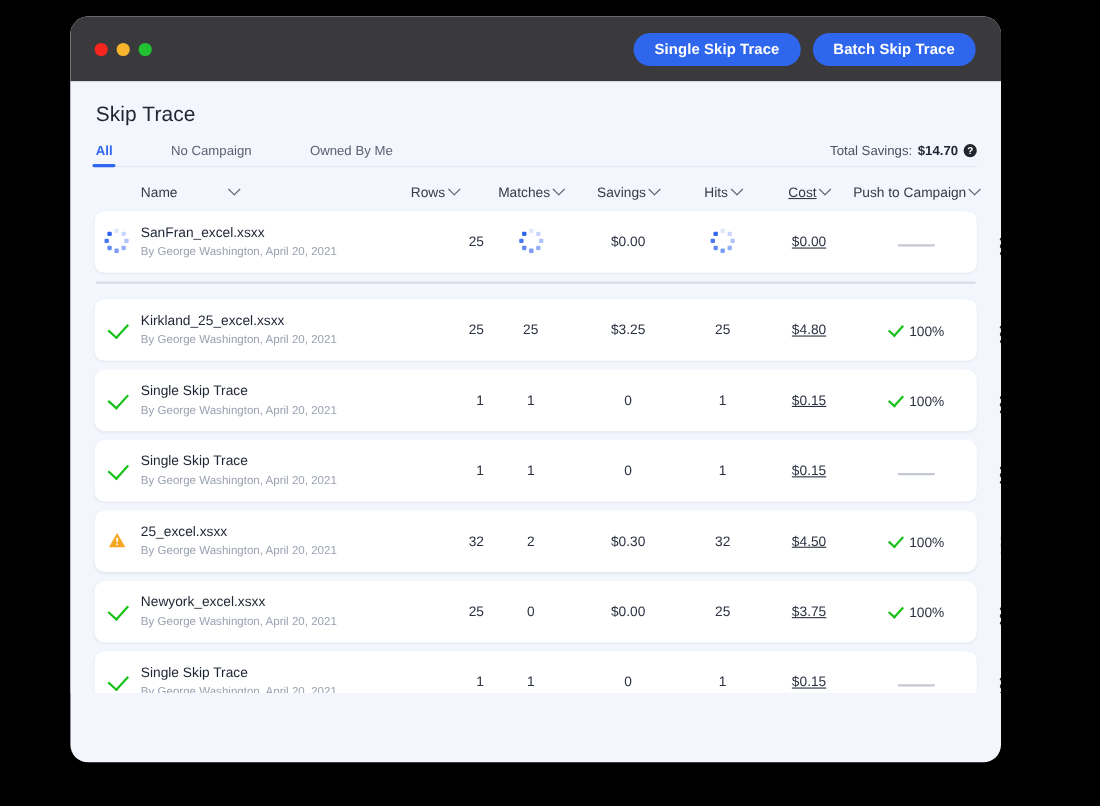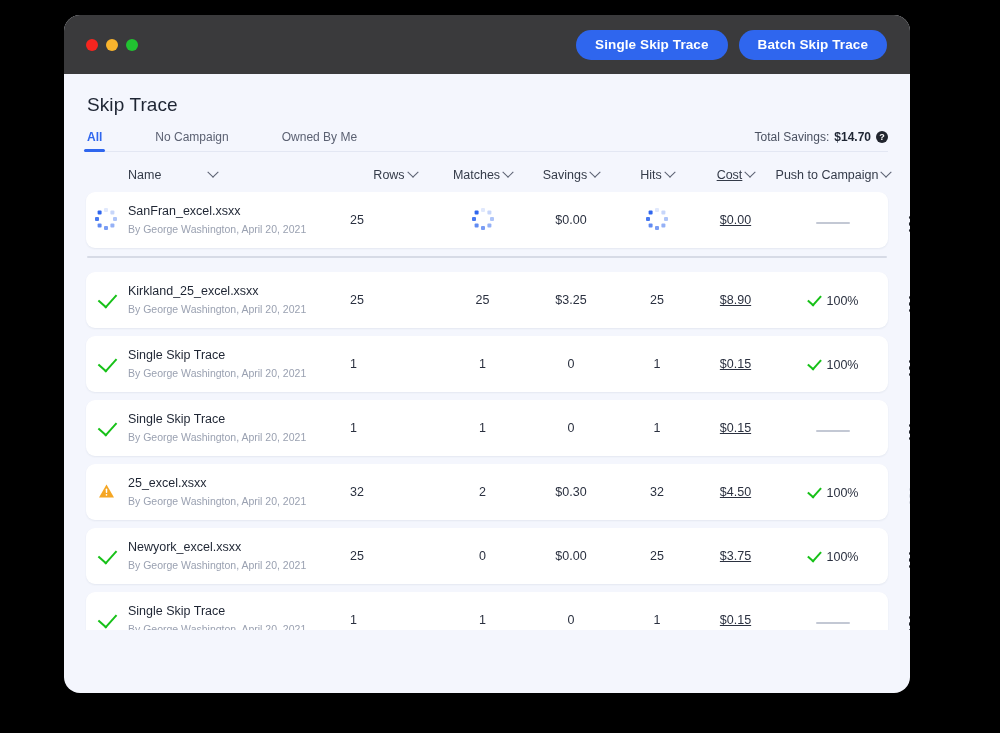--- a/index.html
+++ b/index.html
@@ -167,21 +167,21 @@
   .running-note {
     font-size: 10.5px;
     color: #9aa1b1;
     margin-top: 2px;
     padding-left: 22px;
   }
 
   
   .c-status { width: 42px; flex: none; }
   .c-name   { width: 222px; flex: none; }
-  .c-rows   { width: 90px; flex: none; text-align: left; }
+  .c-rows   { width: 90px; flex: none; text-align: right; }
   .c-match  { width: 85px; flex: none; text-align: center; }
   .c-save   { width: 92px; flex: none; text-align: center; }
   .c-hits   { width: 80px; flex: none; text-align: center; }
   .c-cost   { width: 77px; flex: none; text-align: center; text-decoration: underline; }
   .c-push   { width: 118px; flex: none; text-align: center; }
   .c-menu   { width: 38px; flex: none; text-align: center; }
 
   
   .rows-area { margin-top: 2px; }
   .row {
@@ -382,21 +382,21 @@
           <div class="cell c-name">
             <div class="name-block">
               <div class="name-main">Kirkland_25_excel.xsxx</div>
               <div class="name-sub">By George Washington, April 20, 2021</div>
             </div>
           </div>
           <div class="cell c-rows"><span>25</span></div>
           <div class="cell c-match"><span>25</span></div>
           <div class="cell c-save"><span>$3.25</span></div>
           <div class="cell c-hits"><span>25</span></div>
-          <div class="cell c-cost"><span>$8.90</span></div>
+          <div class="cell c-cost"><span>$4.80</span></div>
           <div class="cell c-push"><span class="push-ok">
               <span class="mini-check"></span>
               <span>100%</span>
             </span></div>
           <div class="cell c-menu"><span class="kebab">
               <i></i>
               <i></i>
               <i></i>
             </span></div>
         </div>

